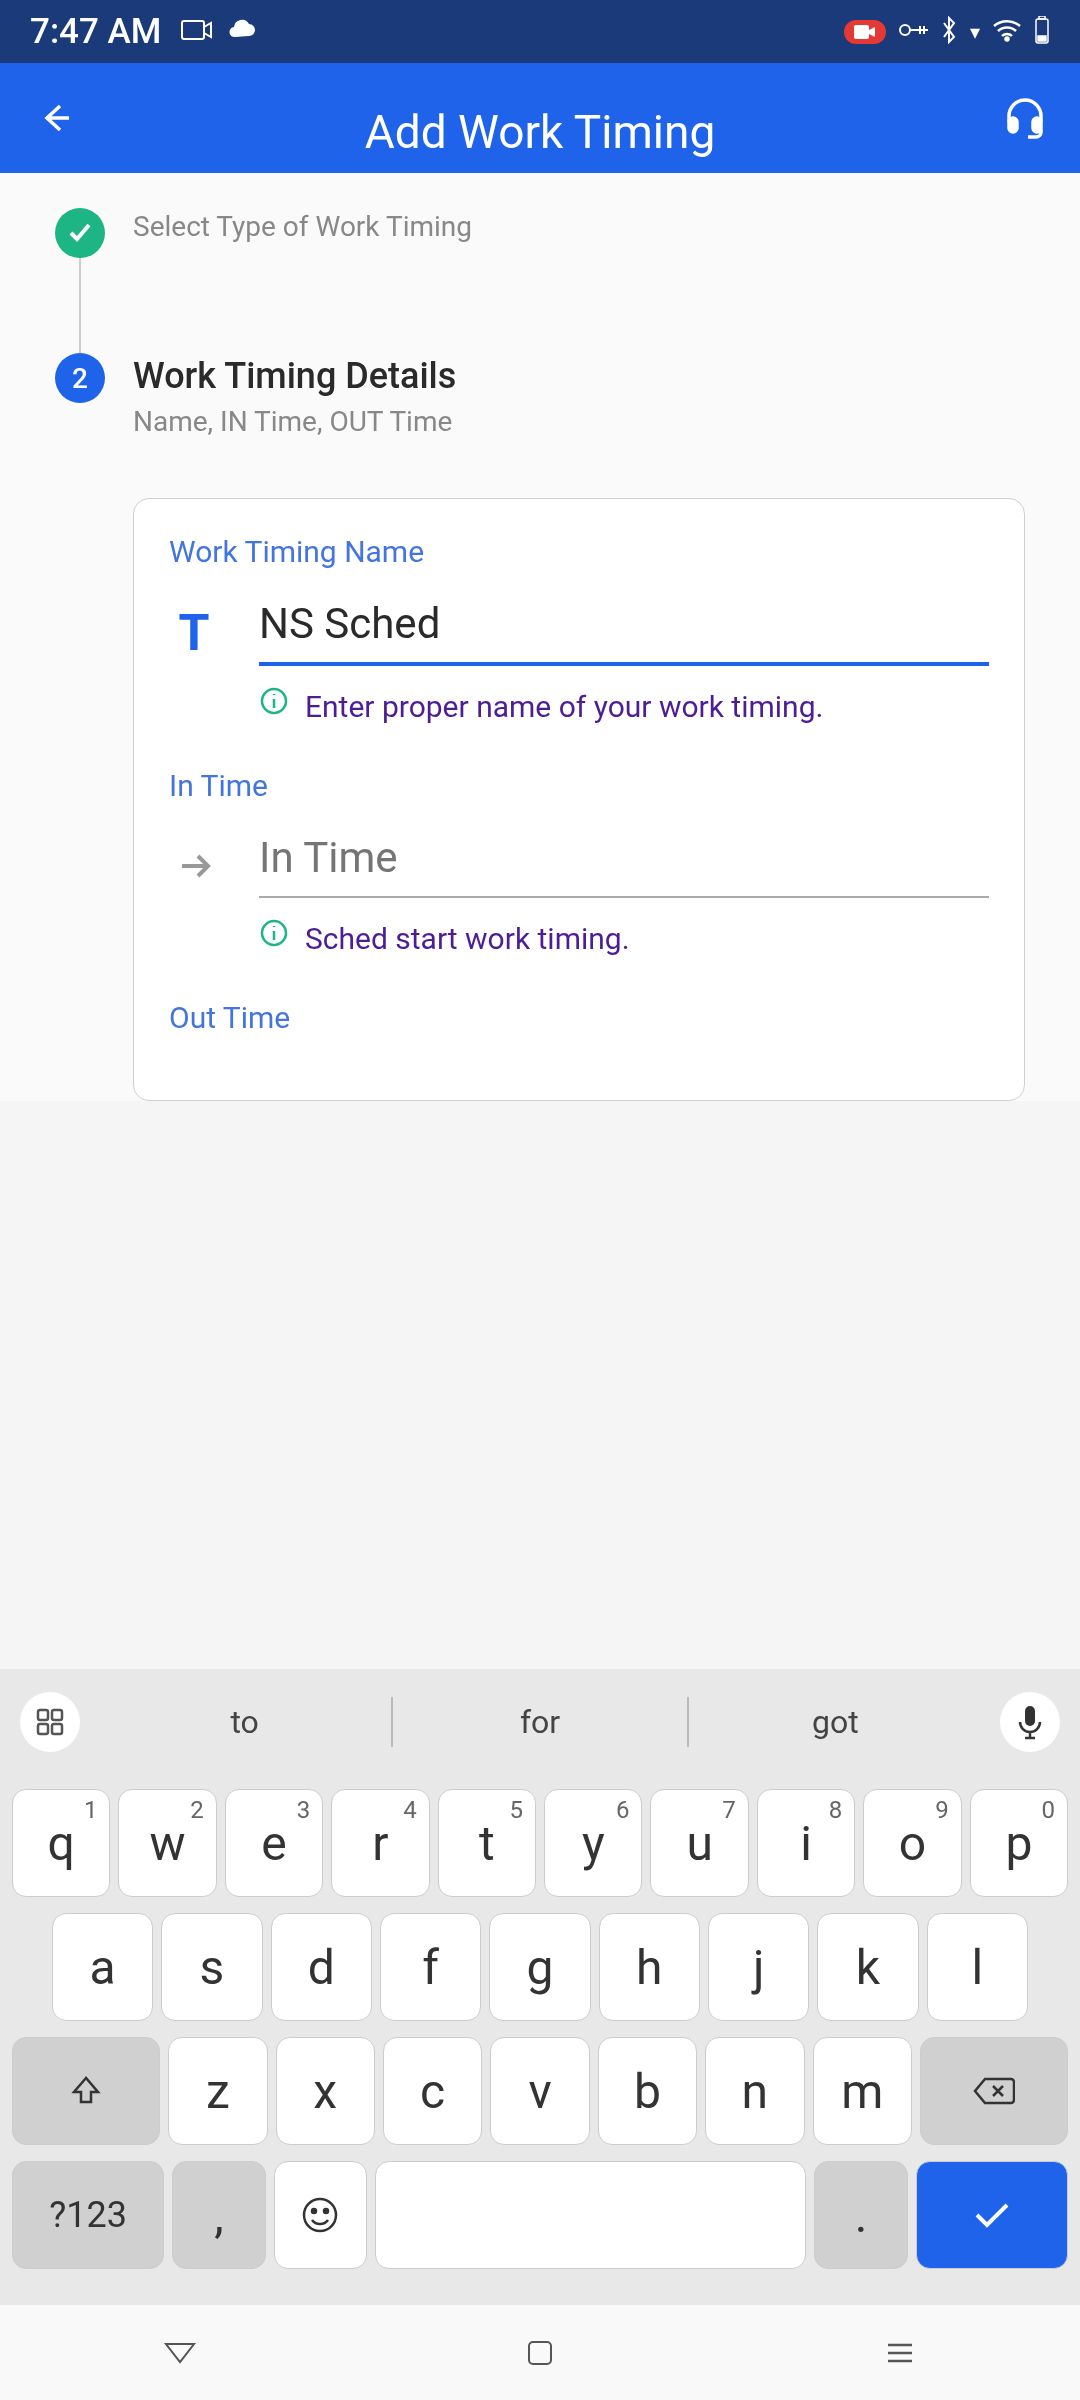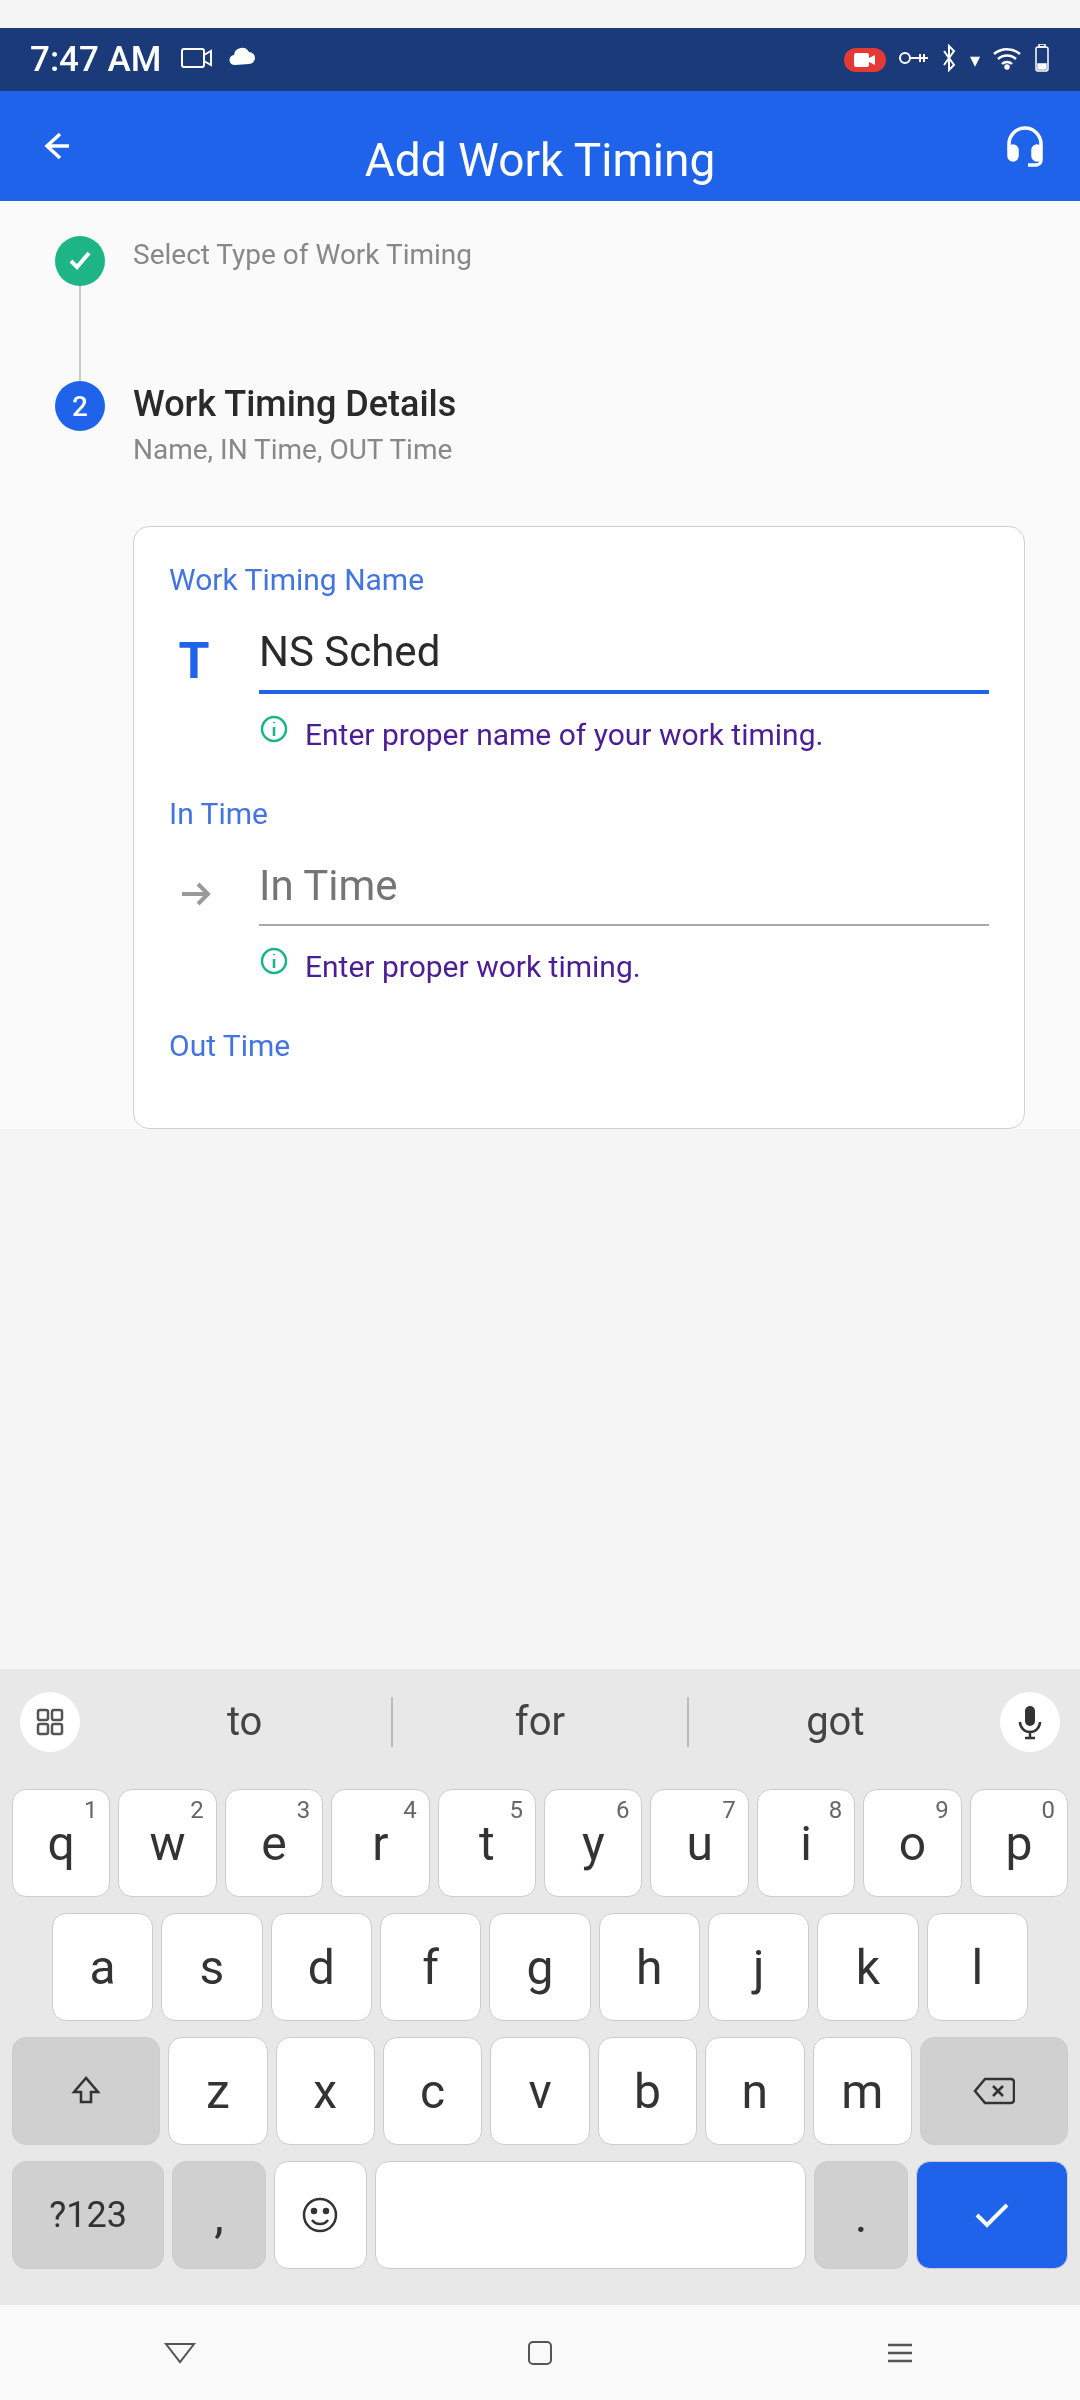--- a/index.html
+++ b/index.html
@@ -1,18 +1,18 @@
 <!DOCTYPE html>
 <html><head>
   <meta charset="utf-8">
   <style>
     * { margin: 0; padding: 0; box-sizing: border-box; font-family: -apple-system, BlinkMacSystemFont, 'Segoe UI', Roboto, sans-serif; }
     body { width: 1080px; height: 2400px; background: #f5f5f5; overflow: hidden; }
     
-    .status-bar { height: 63px; background: #1a3a7a; display: flex; justify-content: space-between; align-items: center; padding: 0 30px; color: white; margin-top: 28px; }
+    .status-bar { height: 63px; background: #1a3a7a; display: flex; justify-content: space-between; align-items: center; padding: 0 30px; color: white; }
     .status-left { display: flex; align-items: center; gap: 20px; }
     .status-time { font-size: 35px; font-weight: 500; }
     .status-icons { display: flex; gap: 14px; align-items: center; }
     .status-right { display: flex; align-items: center; gap: 12px; }
     .rec-badge { background: #e53935; border-radius: 16px; padding: 4px 10px; display: flex; align-items: center; }
     
     .app-bar { height: 110px; background: #1e63e9; display: flex; align-items: center; padding: 0 30px; position: relative; }
     .back-btn { color: white; width: 50px; height: 50px; display: flex; align-items: center; justify-content: center; }
     .app-title { flex: 1; text-align: center; color: white; font-size: 46px; font-weight: 400; margin-top: 28px; }
     .headphone-btn { color: white; width: 50px; height: 50px; display: flex; align-items: center; justify-content: center; }
@@ -39,21 +39,21 @@
     .field-input { width: 100%; border: none; border-bottom: 4px solid #1e63e9; font-size: 42px; color: #2a2a2a; padding-bottom: 14px; outline: none; background: transparent; }
     .field-input.muted { border-bottom: 2px solid #aaa; color: #999; }
     .field-hint { display: flex; gap: 16px; align-items: flex-start; margin-left: 90px; margin-bottom: 40px; }
     .hint-icon { width: 30px; height: 30px; flex-shrink: 0; }
     .hint-text { font-size: 30px; color: #4c1d95; line-height: 1.4; }
     
     .keyboard-area { position: absolute; bottom: 0; left: 0; right: 0; background: #e8e8e8; }
     .suggestion-bar { height: 105px; display: flex; align-items: center; padding: 0 20px; gap: 18px; }
     .sug-grid-btn { width: 60px; height: 60px; border-radius: 50%; background: white; display: flex; align-items: center; justify-content: center; }
     .sug-items { flex: 1; display: flex; align-items: center; }
-    .sug-item { flex: 1; text-align: center; font-size: 40px; color: #444; }
+    .sug-item { flex: 1; text-align: center; font-size: 32px; color: #444; }
     .sug-divider { width: 2px; height: 50px; background: #bbb; }
     .mic-btn { width: 60px; height: 60px; border-radius: 50%; background: white; display: flex; align-items: center; justify-content: center; }
     
     .kb-rows { padding: 15px 12px 20px 12px; }
     .kb-row { display: flex; gap: 8px; margin-bottom: 16px; }
     .kb-row.row2 { padding: 0 40px; }
     .key { flex: 1; height: 108px; background: white; border: 1px solid #ccc; border-radius: 14px; display: flex; align-items: center; justify-content: center; font-size: 48px; color: #333; position: relative; }
     .key-sup { position: absolute; top: 6px; right: 12px; font-size: 24px; color: #666; }
     .key.shift { background: #d0d0d0; flex: 1.5; }
     .key.backspace { background: #d0d0d0; flex: 1.5; }
@@ -194,21 +194,21 @@
         <input class="field-input muted" placeholder="In Time" style="">
       </div>
     </div>
     <div class="field-hint">
       <div class="hint-icon">
         <svg width="30" height="30" viewBox="0 0 30 30" fill="none" stroke="#1db584" stroke-width="2.5">
             <circle cx="15" cy="15" r="12"></circle>
             <path d="M15 8v1M15 13v9"></path>
           </svg>
       </div>
-      <div class="hint-text">Enter proper work timing.</div>
+      <div class="hint-text">Sched start work timing.</div>
     </div>
 
     <div class="field-label">Out Time</div>
   </div>
 </div>
 
 <div class="keyboard-area">
   <div class="suggestion-bar">
     <div class="sug-grid-btn">
       <svg width="30" height="30" viewBox="0 0 30 30" fill="none" stroke="#555" stroke-width="2.5">

